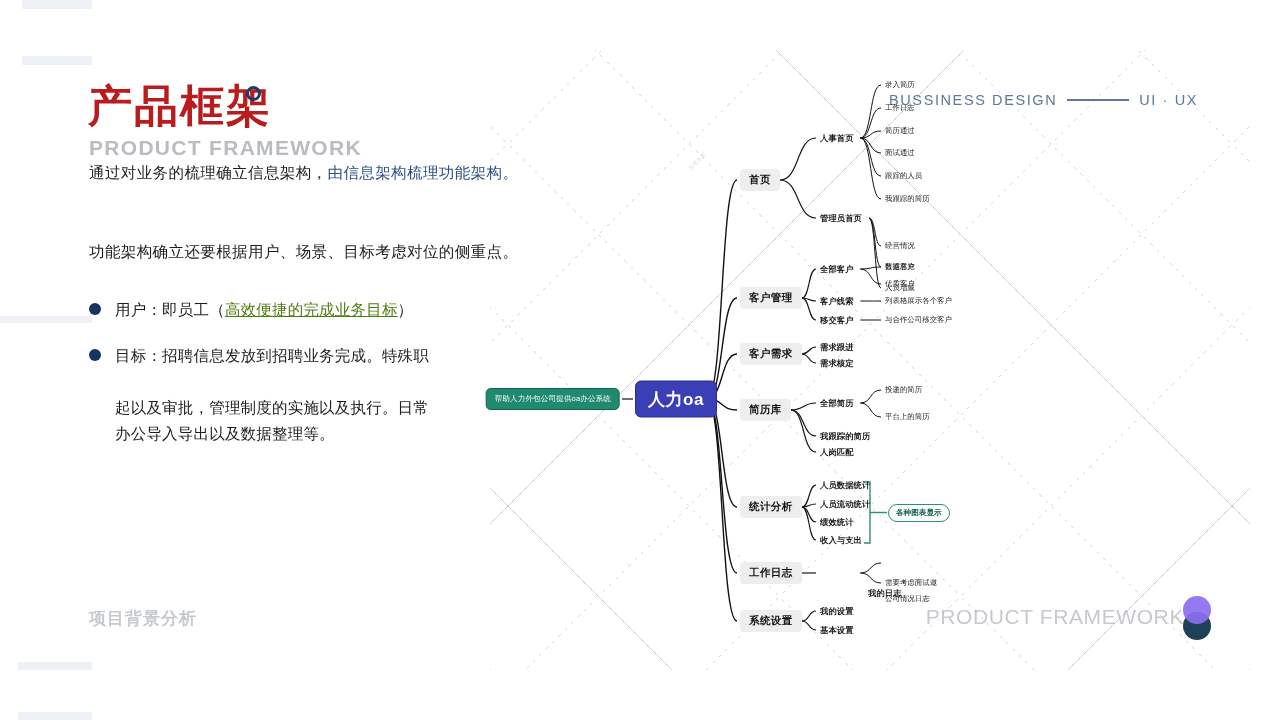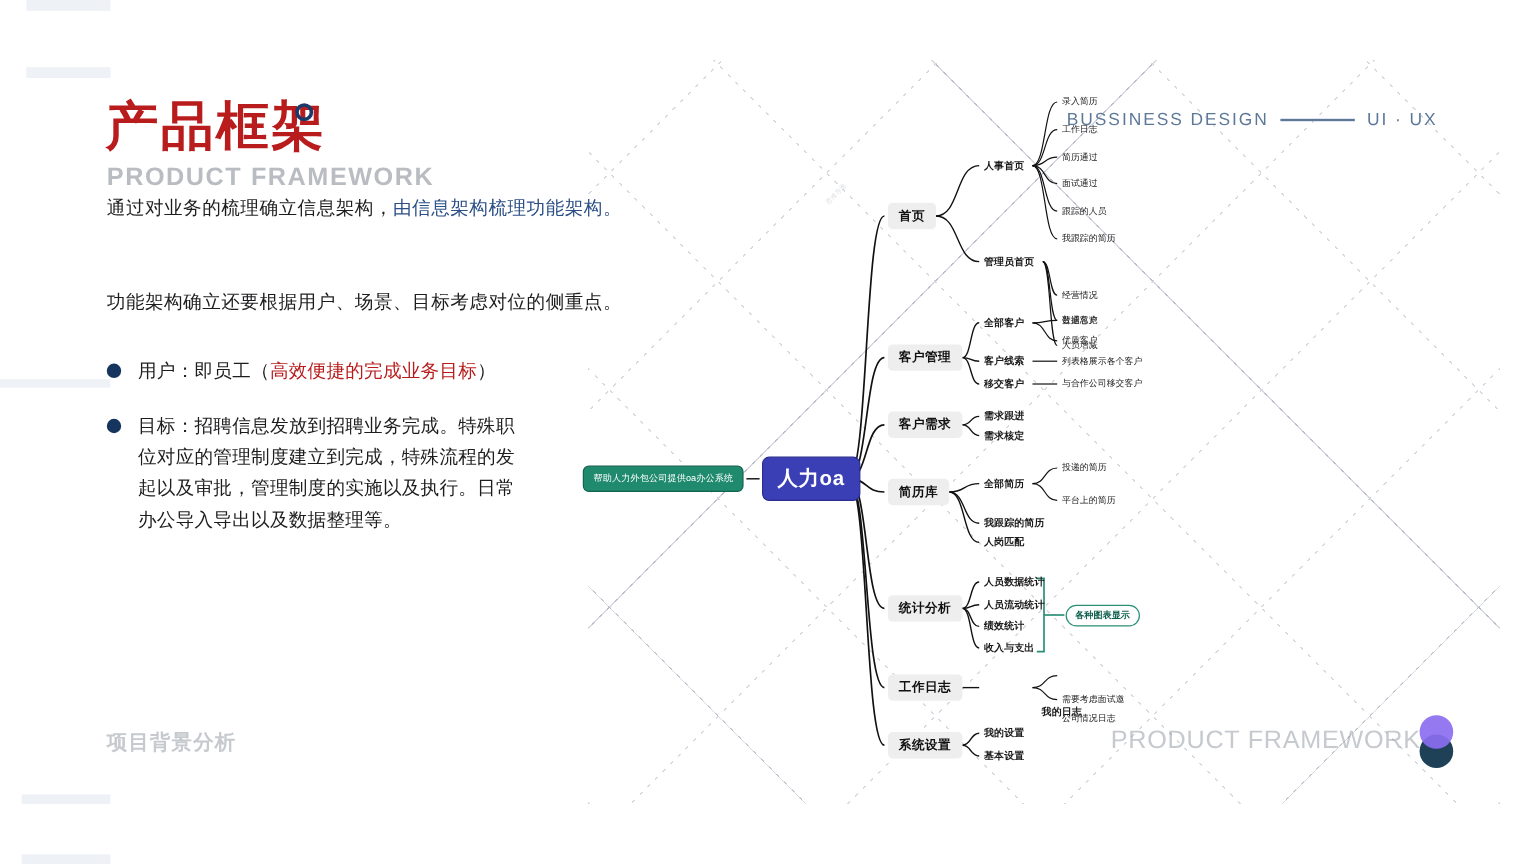--- a/index.html
+++ b/index.html
@@ -48,21 +48,21 @@
   .bullets{ position:absolute; left:89px; top:297px; width:400px; }
   .bullet{ position:relative; padding-left:26px; margin-bottom:20px; }
   .bullet .dot{
     position:absolute; left:0; top:6px;
     width:12px; height:12px; border-radius:50%;
     background:#16355e;
   }
   .bullet p{
     font-size:15.5px; line-height:26px; color:#1d1d1f; letter-spacing:.2px;
   }
-  .bullet p .hl{ color:#b91c1c; }
+  .bullet p .hl{ color:#4d7c0f;text-decoration:underline; }
 
   
   .topright{
     position:absolute; right:82px; top:92px;
     display:flex; align-items:center; gap:10px;
     color:#5d7899; font-size:14.5px; letter-spacing:1.6px;
   }
   .topright .rule{ display:inline-block; width:62px; height:1.6px; background:#5d7899;}
 
   
@@ -156,21 +156,21 @@
   <span>UI · UX</span>
 </div>
 
 <div class="bullets" id="bullets">
     <div class="bullet">
       <span class="dot"></span>
       <p><span>用户：即员工（</span><span class="hl">高效便捷的完成业务目标</span><span>）</span></p>
     </div>
     <div class="bullet">
       <span class="dot"></span>
-      <p><span>目标：招聘信息发放到招聘业务完成。特殊职</span><br><span>位对应的管理制度建立到完成，特殊流程的发</span><br><span>起以及审批，管理制度的实施以及执行。日常</span><br><span>办公导入导出以及数据整理等。</span></p>
+      <p><span>目标：招聘信息发放到招聘业务完成。特殊职</span><br><br><span>起以及审批，管理制度的实施以及执行。日常</span><br><span>办公导入导出以及数据整理等。</span></p>
     </div>
   </div>
 
 <div class="bl-label">项目背景分析</div>
 <div class="br-label">PRODUCT FRAMEWORK</div>
 <div class="br-logo">
   <span class="c1"></span>
   <span class="c2"></span>
 </div>
 

